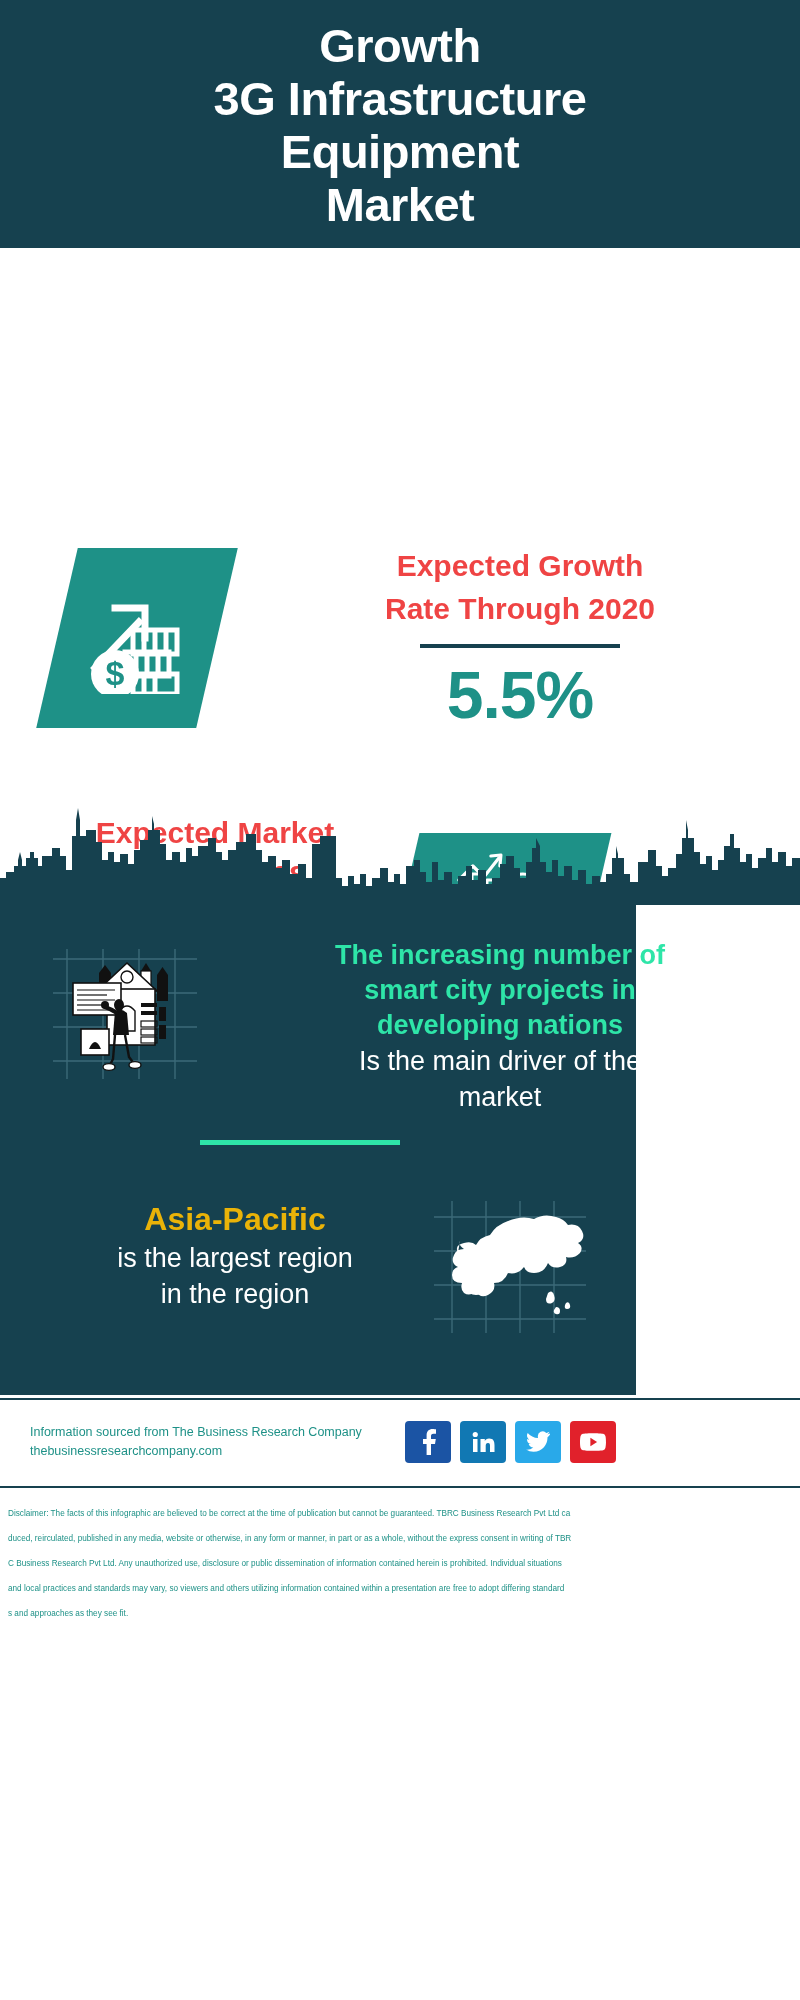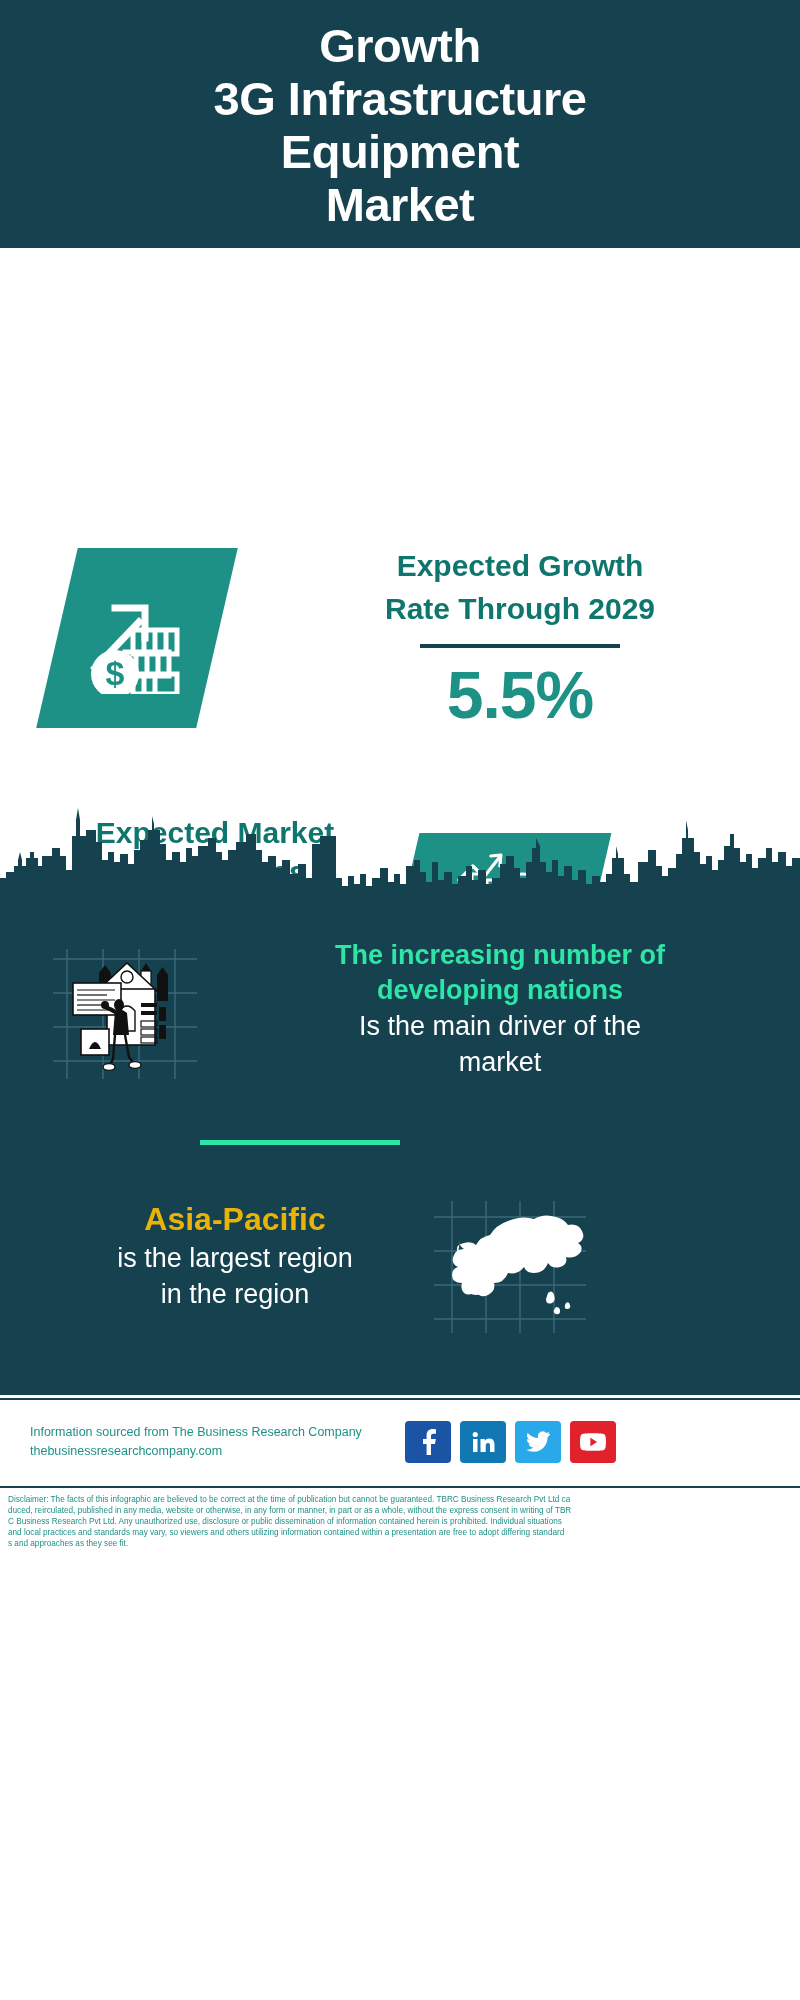--- a/index.html
+++ b/index.html
@@ -36,21 +36,21 @@
 
   .para-badge {
     position:absolute;
     background:#1E9187;
     transform:skewX(-13deg);
     display:flex; align-items:center; justify-content:center;
   }
   .para-inner { transform:skewX(13deg); display:flex; align-items:center; justify-content:center; }
 
   .stat-head {
-    color:#0f766e;
+    color:#ef4444;
     font-weight:bold;
     font-size:30px;
     line-height:43px;
     text-align:center;
   }
   .rule {
     height:4px; background:#16414F; margin:14px auto 10px auto;
   }
   .stat-value {
     color:#1E9187;
@@ -70,21 +70,21 @@
   .b2-text  { position:absolute; left:30px; top:563px; width:370px; }
   .b2-text .rule { width:205px; }
   .b2-badge { left:405px; top:585px; width:192px; height:125px; }
 
   
   .skyline-wrap { position:absolute; left:0; top:790px; width:800px; height:115px; }
 
   
   .dark-zone {
     position:absolute; left:0; top:900px;
-    width:800px; height:495px;
+    width:636px; height:495px;
     background:#16414F;
   }
   .driver-row { position:absolute; left:0; top:20px; width:800px; height:215px; }
   .illus { position:absolute; left:45px; top:25px; width:160px; height:140px; }
   .driver-text { position:absolute; left:215px; top:18px; width:570px; text-align:center; }
   .accent-text {
     color:#2EE5A8; font-weight:bold; font-size:27px; line-height:35px;
   }
   .plain-text {
     color:#ffffff; font-size:27px; line-height:36px;
@@ -121,20 +121,21 @@
   .disclaimer {
     position:absolute; left:0; top:1486px;
     width:800px; height:100px;
     background:#ffffff;
     border-top:2px solid #16414F;
     padding:6px 8px 0 8px;
   }
   .disc-line {
     color:#1E9187; font-size:8.2px; line-height:11px;
     white-space:nowrap;
+    margin-top:14px;
   }
 </style>
 </head>
 <body>
 
 <div class="header">
   <div class="header-line">Growth</div>
   <div class="header-line">3G Infrastructure</div>
   <div class="header-line">Equipment</div>
   <div class="header-line">Market</div>
@@ -163,21 +164,21 @@
           <line x1="74" y1="92" x2="74" y2="112"></line>
         </g>
         <circle cx="34" cy="92" r="24" fill="#ffffff"></circle>
         <text x="34" y="103" font-family="Liberation Sans, sans-serif" font-size="34" font-weight="bold" fill="#1E9187" text-anchor="middle">$</text>
       </svg>
     </div>
   </div>
 
   <div class="b1-text">
     <div class="stat-head">Expected Growth</div>
-    <div class="stat-head">Rate Through 2029</div>
+    <div class="stat-head">Rate Through 2020</div>
     <div class="rule"></div>
     <div class="stat-value">5.5%</div>
   </div>
 
   <div class="b2-text">
     <div class="stat-head">Expected Market</div>
     <div class="stat-head">Size By 2028</div>
     <div class="rule"></div>
     <div class="stat-value">$43.94Bn</div>
   </div>
@@ -268,20 +269,21 @@
           </g>
           <path d="M70 90 l-2 24 l-4 8" stroke="#111" stroke-width="2.4" fill="none"></path>
           <path d="M80 90 l4 22 l6 8" stroke="#111" stroke-width="2.4" fill="none"></path>
           <ellipse cx="64" cy="122" rx="6" ry="3.4" fill="#ffffff" stroke="#111" stroke-width="1.4"></ellipse>
           <ellipse cx="90" cy="120" rx="6" ry="3.4" fill="#ffffff" stroke="#111" stroke-width="1.4"></ellipse>
         </g>
       </svg>
     </div>
     <div class="driver-text">
       <div class="accent-text">The increasing number of</div>
+      <div class="accent-text">smart city projects in</div>
       <div class="accent-text">developing nations</div>
       <div class="plain-text">Is the main driver of the</div>
       <div class="plain-text">market</div>
     </div>
   </div>
 
   <div class="green-divider"></div>
 
   <div class="region-row">
     <div class="region-text">

